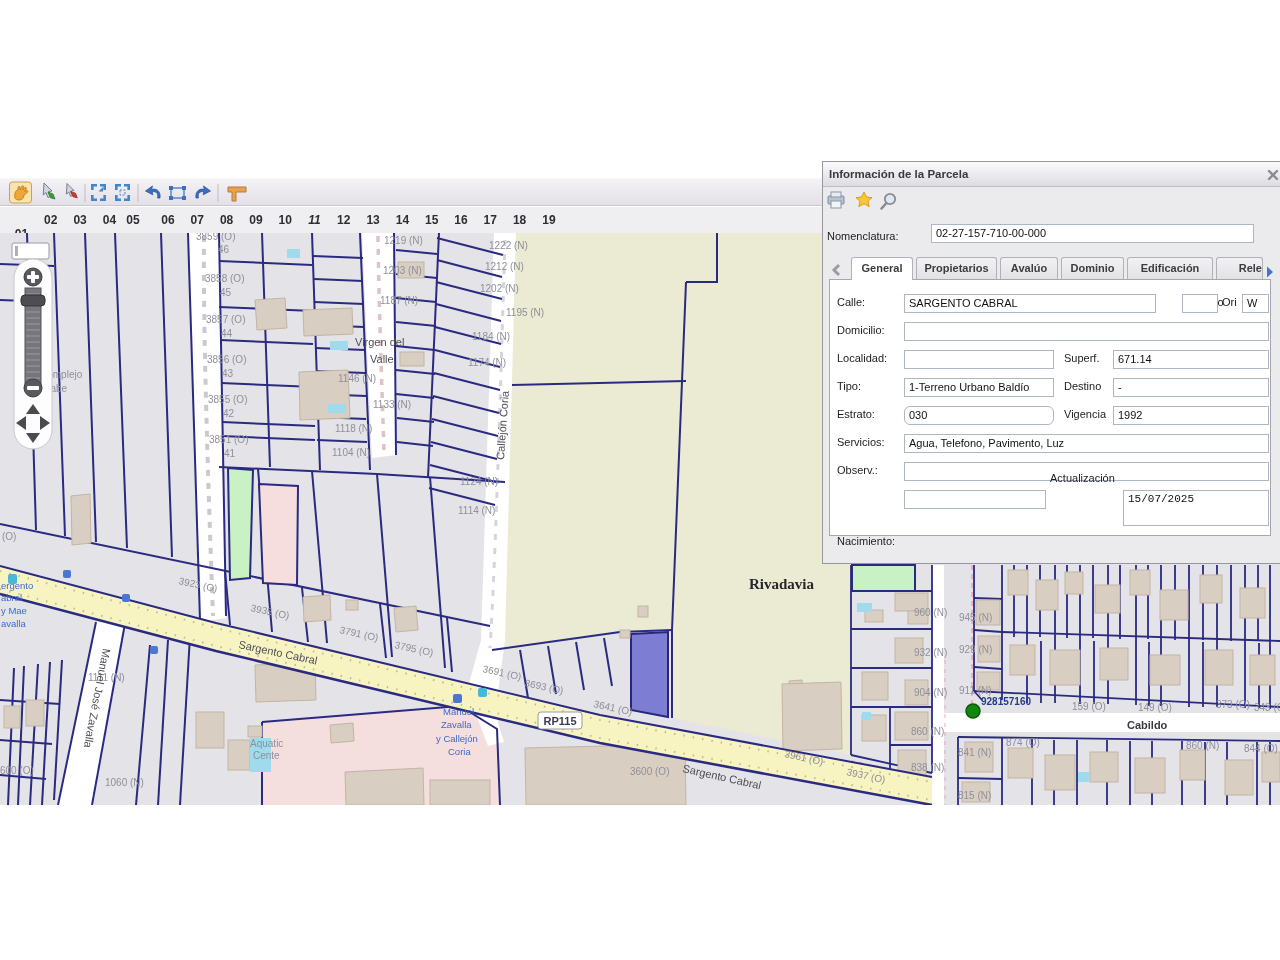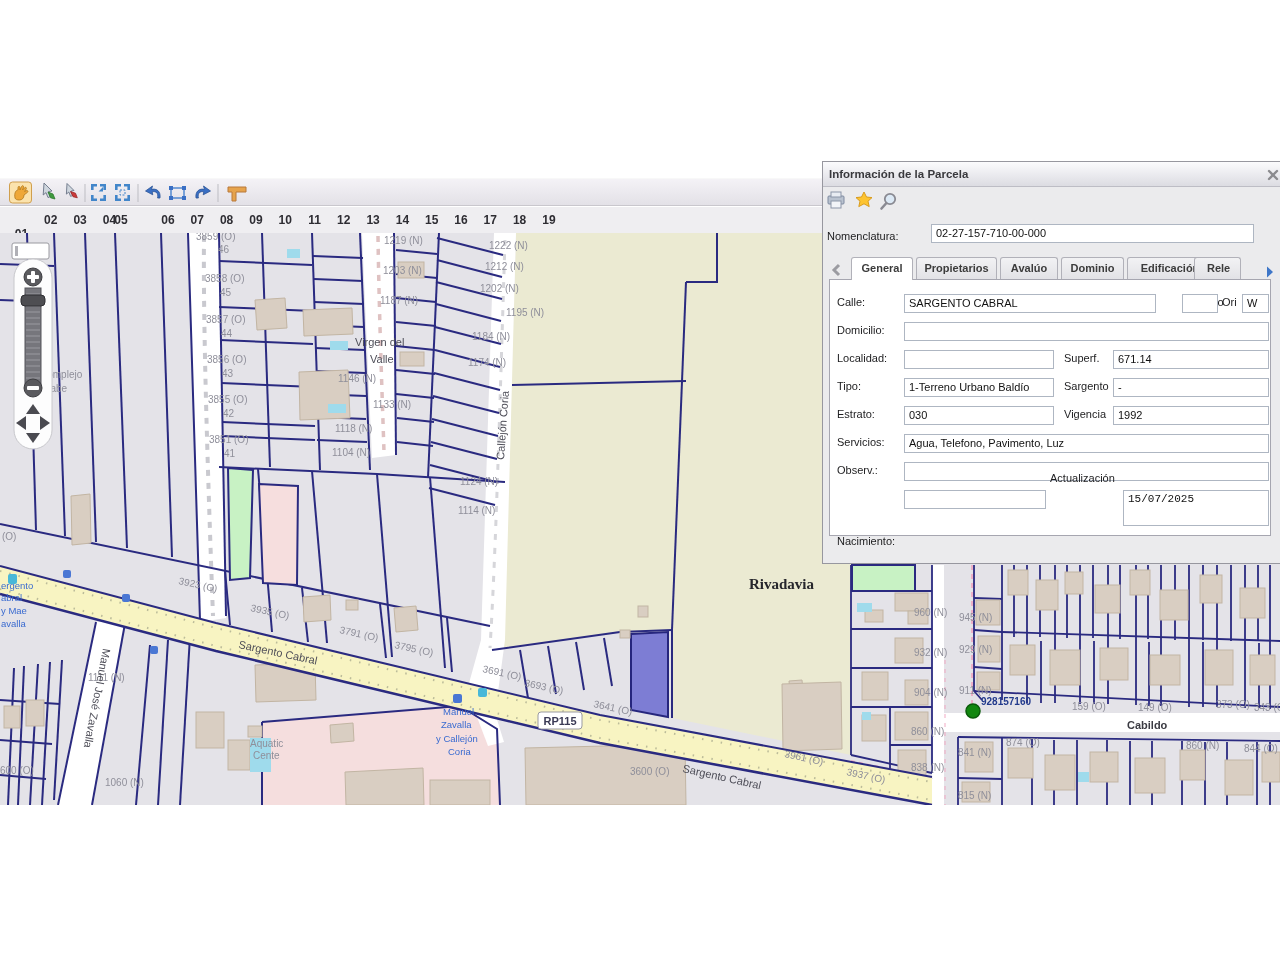--- a/index.html
+++ b/index.html
@@ -52,27 +52,27 @@
   <path d="M196 19 C195 12 200 9 204.5 10.5 L203.5 7 L210.5 12 L203.2 15.8 L203.8 12.8 C200 12 197.4 14 198.4 19 Z" fill="#3a6fc4" stroke="#2c5496" stroke-width="0.8"></path>
   <line x1="218" y1="5" x2="218" y2="23" stroke="#bdbdc3"></line>
   <path d="M228 8 L228 13 L232 13 L232 22 L236 22 L236 13 L246 13 L246 8 Z" fill="#e6a34c" stroke="#b8793a" stroke-width="1"></path>
 </svg>
 </div>
 <div id="numrow">
     <span style="left: 6.5px; margin-top: 14px;">01</span>
     <span style="left: 35.8px;">02</span>
     <span style="left: 65.1px;">03</span>
     <span style="left: 94.4px;">04</span>
-    <span style="left: 106px;">05</span>
+    <span style="left: 118px;">05</span>
     <span style="left: 153px;">06</span>
     <span style="left: 182.3px;">07</span>
     <span style="left: 211.6px;">08</span>
     <span style="left: 240.9px;">09</span>
     <span style="left: 270.2px;">10</span>
-    <span style="left: 299.5px;">11</span>
+    <span style="left: 299.5px; font-style: italic;">11</span>
     <span style="left: 328.8px;">12</span>
     <span style="left: 358.1px;">13</span>
     <span style="left: 387.4px;">14</span>
     <span style="left: 416.7px;">15</span>
     <span style="left: 446px;">16</span>
     <span style="left: 475.3px;">17</span>
     <span style="left: 504.6px;">18</span>
     <span style="left: 533.9px;">19</span>
   </div>
 <div id="map">
@@ -495,44 +495,44 @@
   <div class="inp" style="left:108px;top:62px;width:323px;height:19px;">02-27-157-710-00-000</div>
 
   <svg style="position:absolute;left:7px;top:101px;" width="14" height="14" viewBox="0 0 14 14">
       <path d="M9 2 L4 7 L9 12" stroke="#9b9ba1" stroke-width="3" fill="none"></path>
     </svg>
   <div class="tab" style="left:28px;width:62px;background:#fff;height:23px;z-index:3;">General</div>
   <div class="tab" style="left:93px;width:81px;">Propietarios</div>
   <div class="tab" style="left:177px;width:58px;">Avalúo</div>
   <div class="tab" style="left:238px;width:63px;">Dominio</div>
   <div class="tab" style="left:304px;width:86px;">Edificación</div>
-  <div class="tab" style="left:371px;width:47px;text-align:left;padding-left:12px;">Rele</div>
+  <div class="tab" style="left:393px;width:47px;text-align:right;padding-left:4px;">Rele</div>
   <svg style="position:absolute;left:440px;top:103px;" width="14" height="14" viewBox="0 0 14 14">
       <path d="M4 1.5 L10 7 L4 12.5 Z" fill="#3e76c8"></path>
     </svg>
 
   <div style="position:absolute;left:6px;top:117px;width:442px;height:257px;background:#fff;border:1px solid #a6a6b0;"></div>
   <span class="lbl" style="left:14px;top:134px;">Calle:</span>
   <div class="inp" style="left:81px;top:132px;width:252px;height:19px;">SARGENTO CABRAL</div>
   <span class="lbl" style="left:339px;top:134px;padding-left:44px;">Nro</span>
   <div class="inp" style="left:359px;top:132px;width:36px;height:19px;"></div>
   <span class="lbl" style="left:399px;top:134px;">Ori</span>
   <div class="inp" style="left:419px;top:132px;width:27px;height:19px;">W</div>
   <span class="lbl" style="left:14px;top:162px;">Domicilio:</span>
   <div class="inp" style="left:81px;top:160px;width:365px;height:19px;"></div>
   <span class="lbl" style="left:14px;top:190px;">Localidad:</span>
   <div class="inp" style="left:81px;top:188px;width:150px;height:19px;"></div>
   <span class="lbl" style="left:241px;top:190px;">Superf.</span>
   <div class="inp" style="left:290px;top:188px;width:156px;height:19px;">671.14</div>
   <span class="lbl" style="left:14px;top:218px;">Tipo:</span>
   <div class="inp" style="left:81px;top:216px;width:150px;height:19px;">1-Terreno Urbano Baldío</div>
-  <span class="lbl" style="left:241px;top:218px;">Sargento</span>
+  <span class="lbl" style="left:241px;top:218px;">Destino</span>
   <div class="inp" style="left:290px;top:216px;width:156px;height:19px;">-</div>
   <span class="lbl" style="left:14px;top:246px;">Estrato:</span>
-  <div class="inp" style="left:81px;top:244px;width:150px;height:19px;">030</div>
+  <div class="inp" style="left:81px;top:244px;width:150px;height:19px;border-radius:6px;">030</div>
   <span class="lbl" style="left:241px;top:246px;">Vigencia</span>
   <div class="inp" style="left:290px;top:244px;width:156px;height:19px;">1992</div>
   <span class="lbl" style="left:14px;top:274px;">Servicios:</span>
   <div class="inp" style="left:81px;top:272px;width:365px;height:19px;">Agua, Telefono, Pavimento, Luz</div>
   <span class="lbl" style="left:14px;top:302px;">Observ.:</span>
   <div class="inp" style="left:81px;top:300px;width:365px;height:19px;"></div>
   <span class="lbl" style="left:14px;top:330px;margin-top:43px;">Nacimiento:</span>
   <div class="inp" style="left:81px;top:328px;width:142px;height:19px;"></div>
   <span class="lbl" style="left:227px;top:310px;">Actualización</span>
   <div class="inp" style="left:300px;top:328px;width:146px;height:36px;font-family:Liberation Mono, monospace;">15/07/2025</div>

